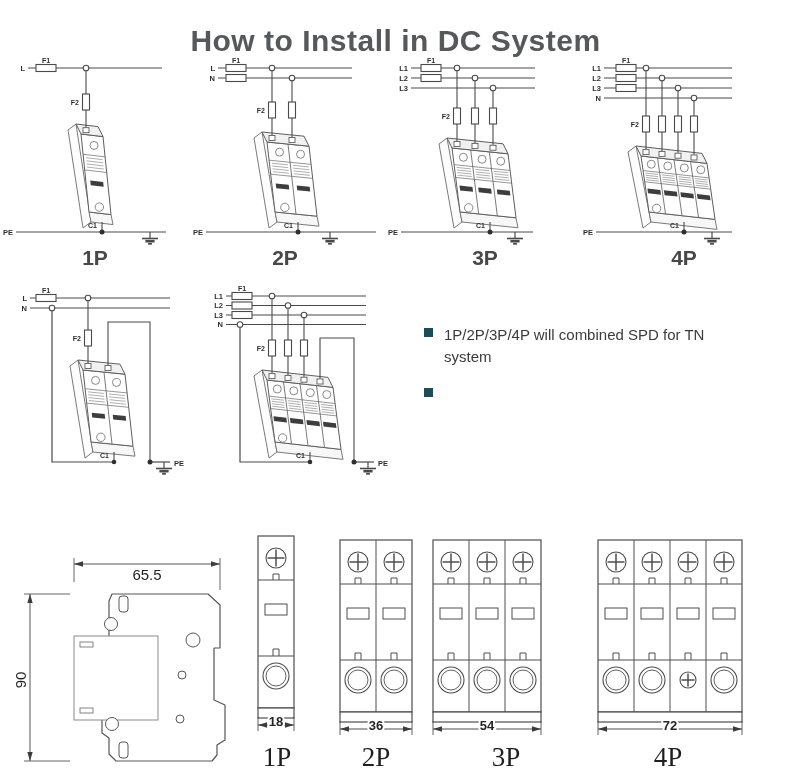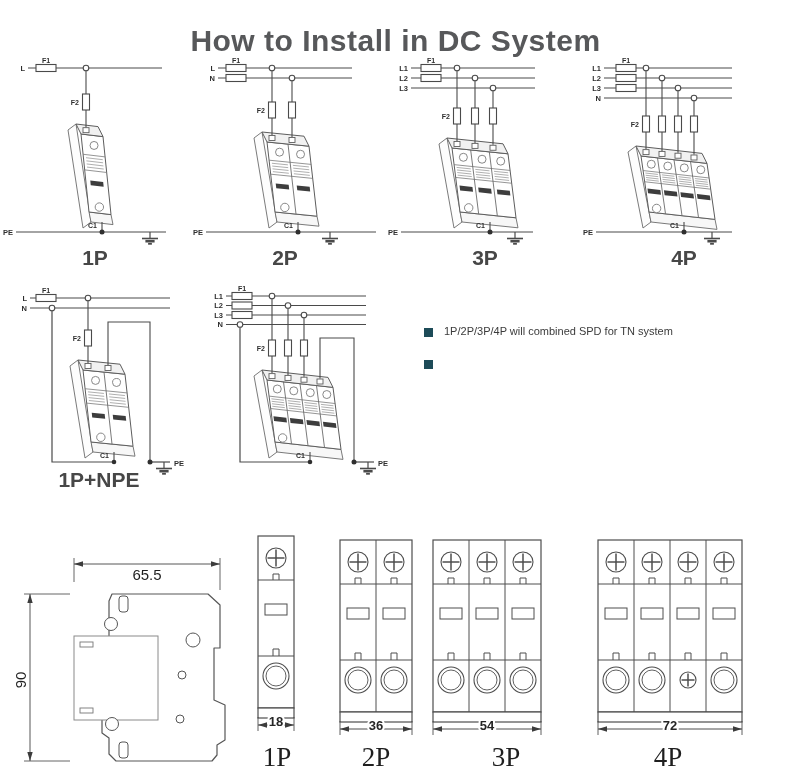--- a/index.html
+++ b/index.html
@@ -5,21 +5,21 @@
   html,body{margin:0;padding:0;background:#fff;}
   .page{position:relative;width:791px;height:783px;background:#fff;overflow:hidden;
         font-family:"Liberation Sans",sans-serif;}
   .title{position:absolute;top:4px;left:0;width:100%;text-align:center;
          font-size:30px;font-weight:600;color:#57585a;letter-spacing:.5px;margin-top:20px;}
   .cell{position:absolute;}
   .dlabel{position:absolute;text-align:center;font-weight:700;font-size:21px;color:#474747;}
   .notes{position:absolute;left:424px;top:324px;width:356px;}
   .note{display:flex;gap:11px;margin-bottom:16px;}
   .sq{width:9px;height:9px;background:#1d4b58;margin-top:4px;flex:none;}
-  .ntext{font-size:11px;line-height:1.45;color:#3b3b3b;max-width:300px;}
+  .ntext{font-size:15px;line-height:1.45;color:#3b3b3b;max-width:300px;}
   .slabel{position:absolute;text-align:center;font-family:"Liberation Serif",serif;
           font-size:27px;color:#1f1f1f;}
   svg{display:block;}
 </style>
 </head>
 <body>
 
 <div class="page">
 
   <div class="title">How to Install in DC System</div>
@@ -396,21 +396,20 @@
         <g>
           <line x1="172" y1="180" x2="172" y2="186" stroke="#4a4a4a" stroke-width="1.2"></line>
           <line x1="164" y1="186.5" x2="180" y2="186.5" stroke="#4a4a4a" stroke-width="1.6"></line>
           <line x1="167.4" y1="189.2" x2="176.6" y2="189.2" stroke="#4a4a4a" stroke-width="2.6"></line>
           <line x1="170.1" y1="191.8" x2="173.9" y2="191.8" stroke="#4a4a4a" stroke-width="1.8"></line>
         </g>
         <text x="182" y="183.5" font-size="7.5" text-anchor="start" font-weight="700" fill="#2e2e2e" font-family="&quot;Liberation Sans&quot;,sans-serif">PE</text>
       </svg>
     </div>
 
-  <div class="dlabel" style="left:0px;top:468px;width:198px">1P+NPE</div>
 
   <div class="notes">
     <div class="note">
       <span class="sq"></span>
       <span class="ntext">1P/2P/3P/4P will combined SPD for TN system</span>
     </div>
     <div class="note">
       <span class="sq"></span>
     </div>
   </div>

